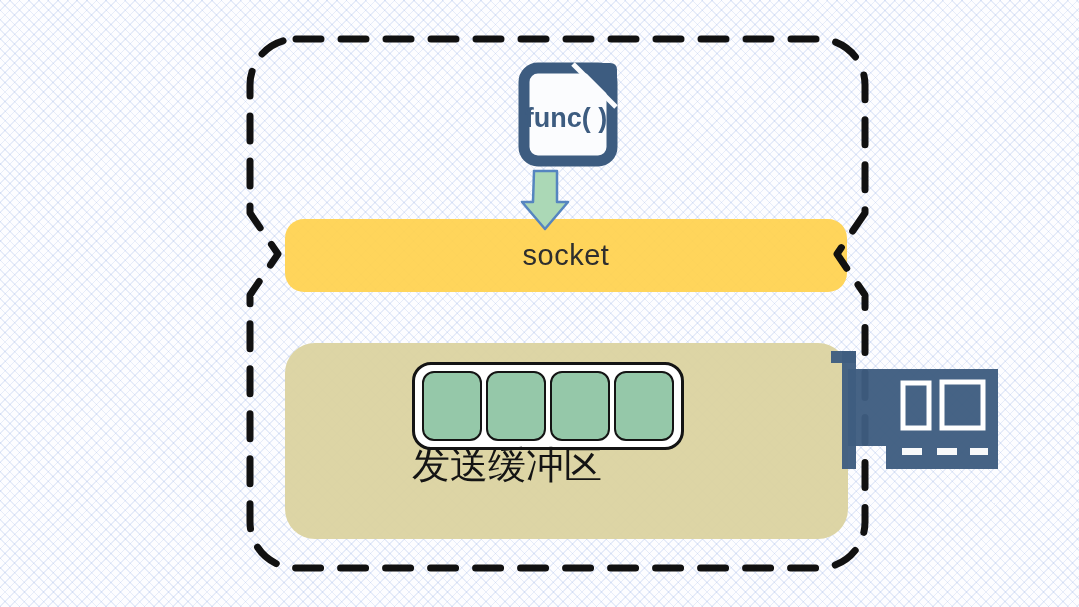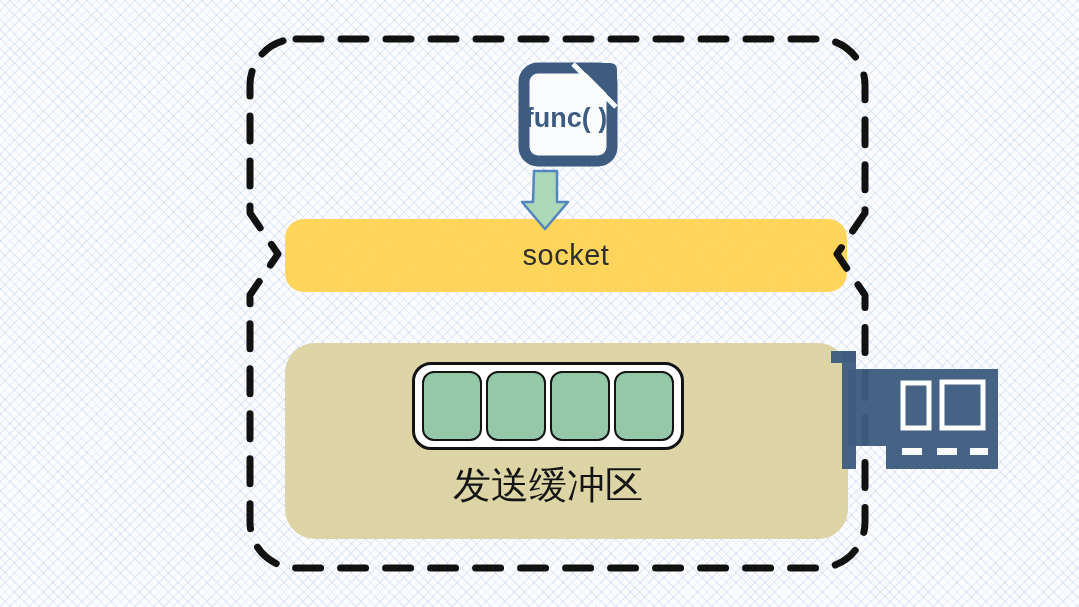--- a/index.html
+++ b/index.html
@@ -24,21 +24,21 @@
   .slot-wrap{
     position:absolute;left:412px;top:362px;width:272px;height:88px;
     box-sizing:border-box;background:#ffffff;border:3px solid #141414;border-radius:19px;
     display:flex;align-items:stretch;justify-content:center;gap:4px;padding:6px 7px;
   }
   .slot{
     flex:1 1 0;background:rgba(143,197,164,.95);
     border:2.5px solid #141414;border-radius:12px;box-sizing:border-box;
   }
   .buffer-label{
-    position:absolute;left:412px;top:460px;width:272px;text-align:center;
+    position:absolute;left:412px;top:440px;width:272px;
     font-size:38px;color:#141414;font-family:Liberation Sans, sans-serif;
   }
   .overlay{position:absolute;left:0;top:0;pointer-events:none;}
   .svg-text{font-family:"Liberation Sans",sans-serif;font-weight:bold;}
 </style>
 </head>
 <body>
 
 <div class="canvas">
 

